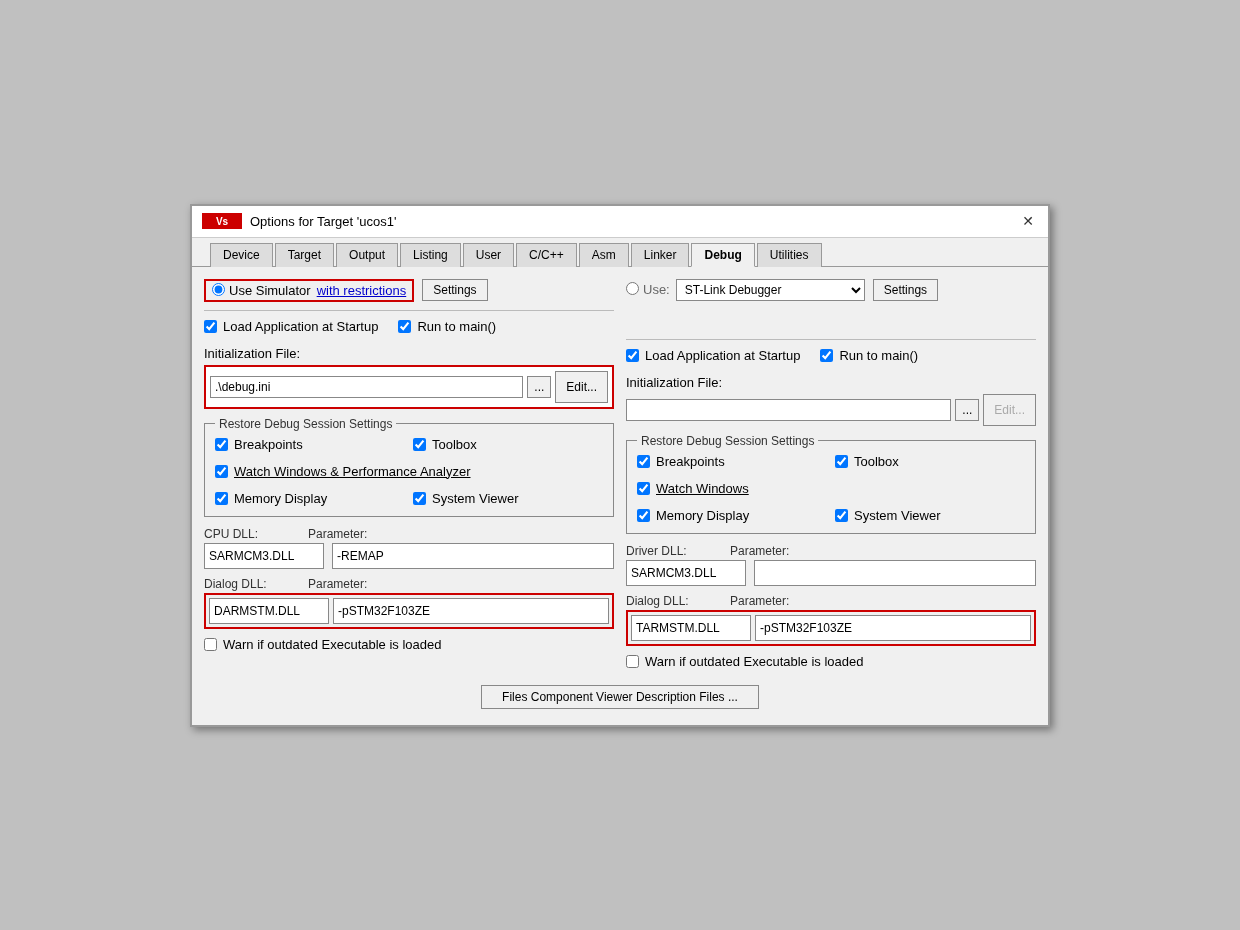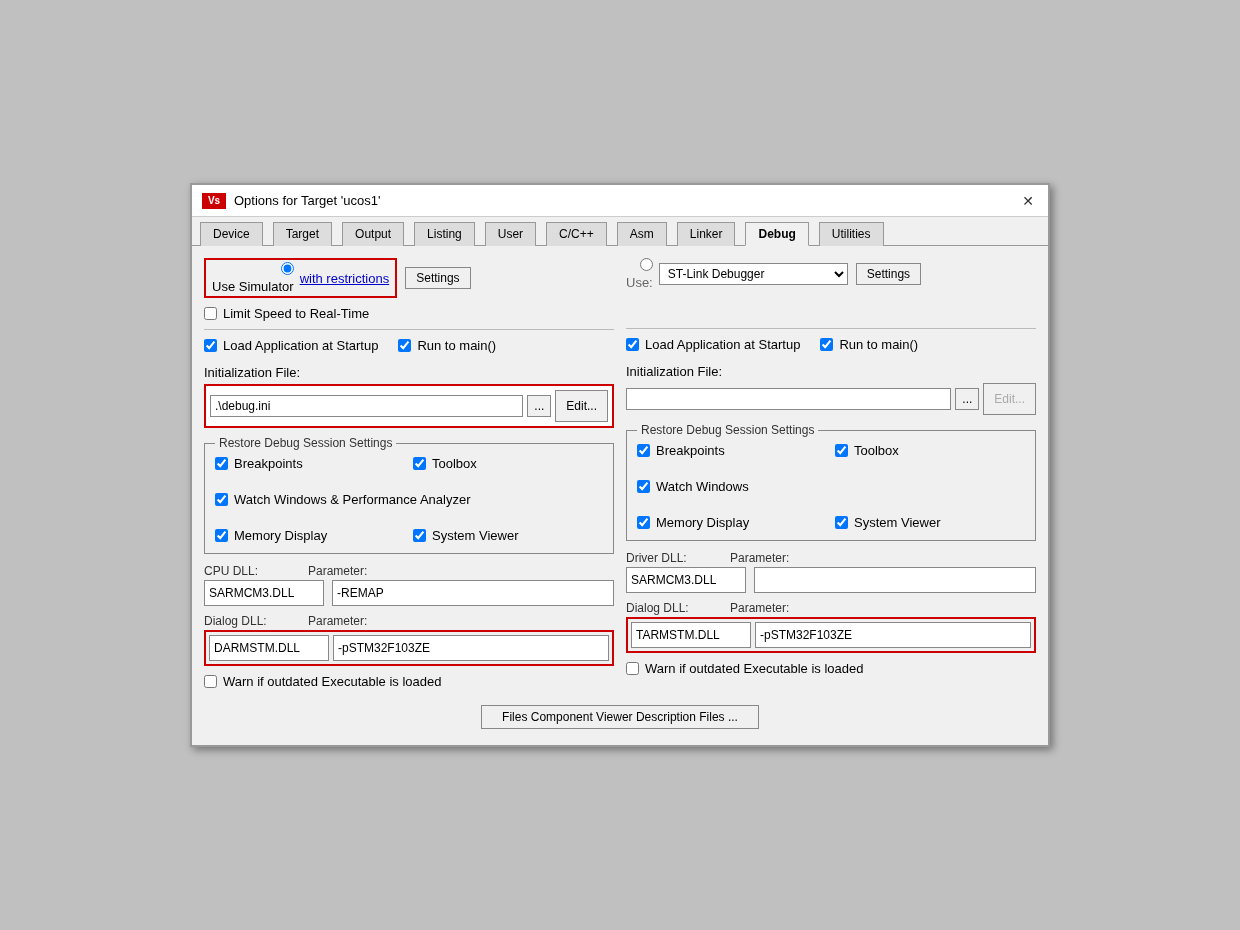--- a/index.html
+++ b/index.html
@@ -26,21 +26,21 @@
       justify-content: space-between;
       padding: 6px 10px;
       height: 32px;
     }
     .title-bar-left {
       display: flex;
       align-items: center;
       gap: 8px;
     }
     .title-bar-icon {
-      width: 24px;
+      width: 40px;
       height: 16px;
       background: #c00;
       display: flex;
       align-items: center;
       justify-content: center;
       color: white;
       font-size: 10px;
       font-weight: bold;
     }
     .title-text {
@@ -58,22 +58,22 @@
       display: flex;
       align-items: center;
       justify-content: center;
     }
 
     
     .tab-bar {
       display: flex;
       background: #f0f0f0;
       border-bottom: 1px solid #999;
-      padding: 4px 8px 0;
-      gap: 10px;
+      padding: 4px 18px 0;
+      gap: 2px;
     }
     .tab {
       padding: 4px 12px;
       border: 1px solid #999;
       border-bottom: none;
       background: #ddd;
       cursor: pointer;
       font-size: 12px;
       position: relative;
       top: 1px;
@@ -100,24 +100,23 @@
 
     
     .top-row {
       display: flex;
       align-items: center;
       gap: 8px;
       margin-bottom: 8px;
     }
     .radio-label {
       display: flex;
-      align-items: flex-end;
+      align-items: flex-start;
       gap: 4px;
       font-size: 13px;
-      flex-direction: column;
     }
     .highlight-box {
       border: 2px solid #cc0000;
       padding: 2px 6px;
       display: flex;
       align-items: center;
       gap: 6px;
     }
     .link-text {
       color: #0000cc;
@@ -215,24 +214,25 @@
       margin-bottom: 10px;
       position: relative;
     }
     .restore-group legend {
       font-size: 12px;
       padding: 0 4px;
     }
     .restore-inner {
       display: grid;
       grid-template-columns: 1fr 1fr;
-      gap: 17px 8px;
+      gap: 8px 8px;
     }
     .restore-full {
       grid-column: 1 / -1;
+      text-decoration: underline;
     }
     .dll-row {
       display: flex;
       align-items: center;
       gap: 8px;
       margin-bottom: 4px;
     }
     .dll-input {
       padding: 2px 4px;
       font-size: 12px;
@@ -361,24 +361,20 @@
           <div class="highlight-box">
             <label class="radio-label">
               <input type="radio" name="debug-mode" checked="" style="">
               <span>Use Simulator</span>
             </label>
             <span class="link-text">with restrictions</span>
           </div>
           <button class="settings-btn">Settings</button>
         </div>
 
-        <div class="checkbox-row">
-          <input type="checkbox" style="">
-          <span>Limit Speed to Real-Time</span>
-        </div>
 
         <hr class="divider">
 
         <div style="display:flex; gap:20px; margin-bottom:6px;">
           <div class="checkbox-row">
             <input type="checkbox" checked="" style="">
             <span>Load Application at Startup</span>
           </div>
           <div class="checkbox-row">
             <input type="checkbox" checked="" style="">

